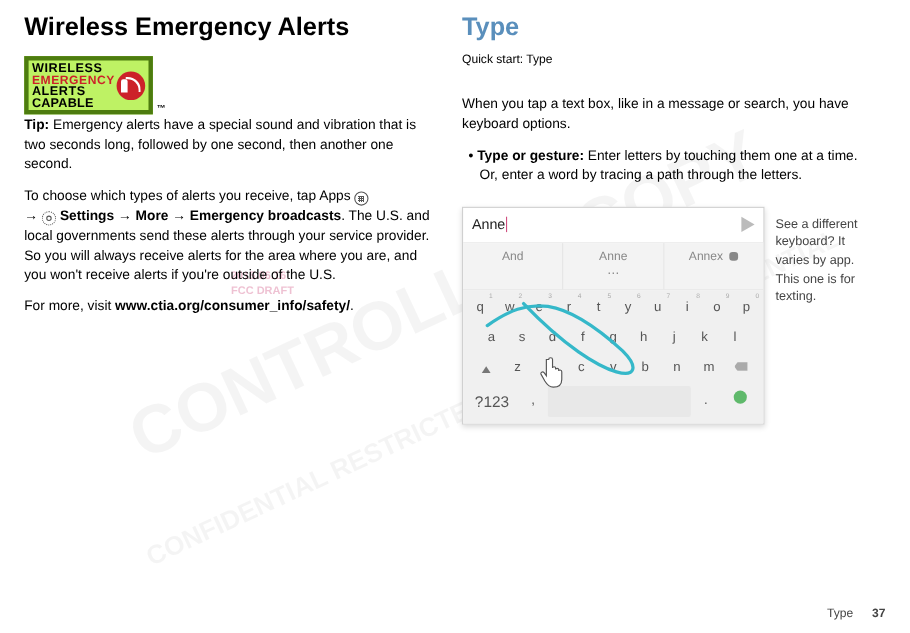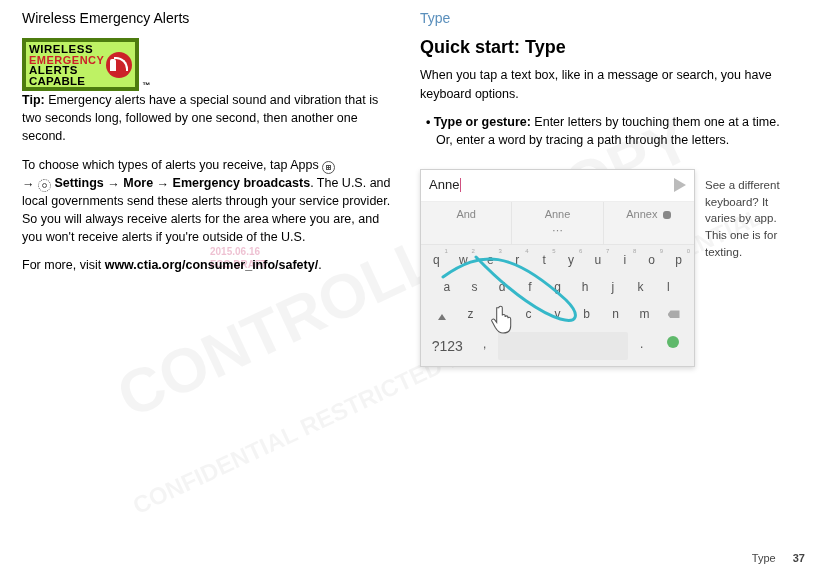--- a/index.html
+++ b/index.html
@@ -1,23 +1,23 @@
 <!DOCTYPE html>
 <html><head>
 <meta charset="utf-8">
 <style>
 *{box-sizing:border-box;margin:0;padding:0}
 body{font-family:Arial,Helvetica,sans-serif;width:827px;height:575px;background:#fff;position:relative;color:#000;font-size:12.5px;line-height:1.45}
 .page{display:flex;padding:8px 22px 0 22px;gap:28px;position:relative}
 .col{flex:1}
 .left{max-width:370px}
 .right{max-width:380px}
-h2{font-size:14px;font-weight:400;margin-bottom:6px}
+h2{font-size:23px;font-weight:700;margin-bottom:6px}
 h2.blue{color:#5a8fbc}
-.sub{font-size:18px;font-weight:700;margin:6px 0 6px 0}
+.sub{font-size:11px;font-weight:400;margin:6px 0 22px 0}
 .para{margin-bottom:10px}
 .wea-block{display:flex;align-items:flex-start;gap:8px}
 .wea-text{flex:1}
 .wea-logo{width:108px;flex:none;margin-top:4px}
 .logo-inner{border:4px solid #4d7c0f;padding:2px 3px 1px 3px;display:flex;flex-direction:column;align-items:flex-end;background:#bef264}
 .logo-row{display:flex;align-items:center;gap:2px;width:100%}
 .logo-words{font-family:Arial,sans-serif;line-height:0.92;letter-spacing:.5px}
 .w1{font-size:11.5px;font-weight:700;color:#000}
 .w2{font-size:11px;font-weight:900;color:#cc2229}
 .w3{font-size:11.5px;font-weight:900;color:#000}

